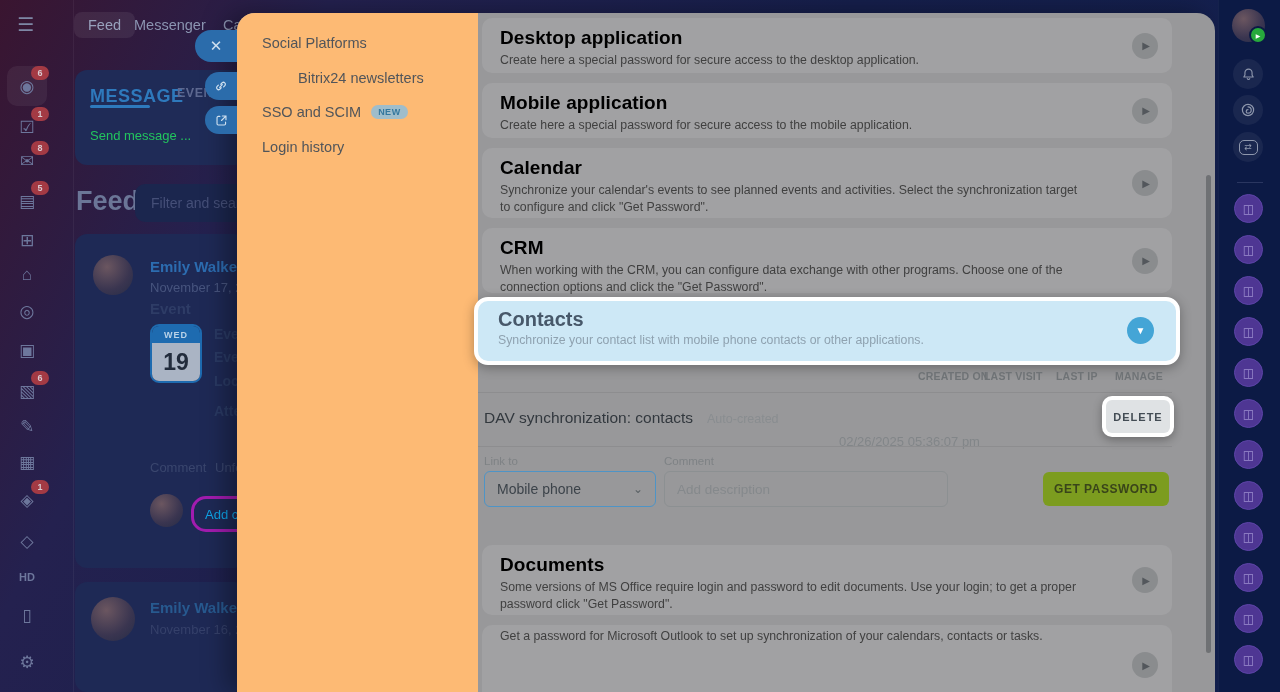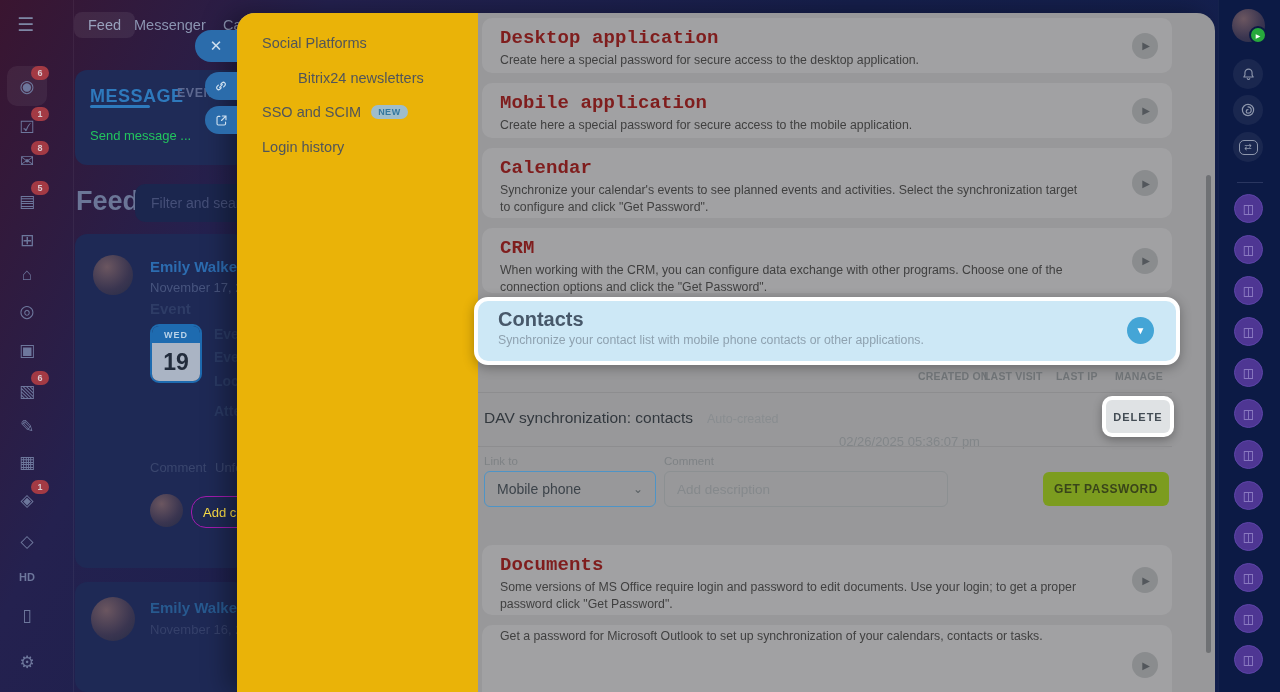--- a/index.html
+++ b/index.html
@@ -31,36 +31,36 @@
   #feed-search{left:135px;top:184px;width:112px;height:38px;background:#1b264e;border-radius:10px;
                display:flex;align-items:center;padding-left:16px;color:#454f78;font-size:14px;overflow:hidden;white-space:nowrap;}
   .avatar{border-radius:50%;background:radial-gradient(circle at 35% 30%,#6b5660,#3a3550 60%,#262c47);}
   .author{color:#2c6cb0;font-weight:bold;font-size:15px;}
   .postdate{color:#47547e;font-size:13px;}
   .cal-tile{width:48px;height:55px;border:2px solid #1e6bb0;border-radius:9px;overflow:hidden;}
   .cal-head{height:17px;background:#1e6bb0;color:#b9d2e8;font-size:9px;font-weight:bold;display:flex;align-items:center;justify-content:center;letter-spacing:1px;}
   .cal-body{height:38px;background:#aab4c4;color:#222c3c;font-size:23px;font-weight:bold;display:flex;align-items:center;justify-content:center;}
   .efield{color:#2a3a64;font-weight:bold;font-size:14px;white-space:nowrap;}
   .pfoot{color:#3a466e;font-size:13px;}
-  #cpill{border:1px solid #a21caf;border-radius:15px;height:30px;display:flex;align-items:center;padding-left:11px;color:#fde047;font-size:13px;}
+  #cpill{border:3px solid #a21caf;border-radius:15px;height:30px;display:flex;align-items:center;padding-left:11px;color:#0ea5e9;font-size:13px;}
 
   
   #slider{left:237px;top:13px;width:978px;height:679px;background:#98989a;border-radius:18px 18px 0 0;
           box-shadow:-10px 0 26px rgba(0,0,0,.35);}
-  #menu-col{left:0;top:0;width:241px;height:679px;background:#eab308;border-radius:18px 0 0 0;}
+  #menu-col{left:0;top:0;width:241px;height:679px;background:#fdba74;border-radius:18px 0 0 0;}
   .mitem{position:absolute;left:25px;color:#51555a;font-size:14.5px;white-space:nowrap;display:flex;align-items:center;}
   .newbadge{margin-left:10px;background:#9fbdcb;color:#35789f;font-size:9px;font-weight:bold;letter-spacing:.5px;
             padding:2px 7px;border-radius:9px;}
   .pill{position:absolute;background:#2b6cab;display:flex;align-items:center;justify-content:center;color:#cfe0ef;}
   #close-pill{left:-42px;top:17px;width:42px;height:32px;border-radius:16px 0 0 16px;font-size:15px;font-weight:bold;}
   #link-pill{left:-32px;top:59px;width:32px;height:28px;border-radius:14px 0 0 14px;}
   #ext-pill{left:-32px;top:93px;width:32px;height:28px;border-radius:14px 0 0 14px;}
 
   .acc{position:absolute;left:245px;width:690px;background:#a1a1a3;border-radius:10px;}
-  .acc h3{margin:0;padding:9px 0 0 18px;font-size:19px;color:#7f1d1d;letter-spacing:.1px;font-family:Liberation Mono, monospace;}
+  .acc h3{margin:0;padding:9px 0 0 18px;font-size:19px;color:#000000;letter-spacing:.1px;}
   .acc p{margin:3px 0 0 0;padding:0 90px 0 18px;font-size:12.3px;line-height:1.35;color:#404040;}
   .arrowbtn{position:absolute;right:14px;top:50%;margin-top:-13px;width:26px;height:26px;border-radius:50%;
             background:#8a8c8e;display:flex;align-items:center;justify-content:center;}
   .arrowbtn span{color:#53575c;font-size:10px;margin-left:2px;}
 
   
   #contacts-card{left:237px;top:284px;width:698px;height:60px;background:#cde8f6;border:4px solid #ffffff;
                  border-radius:14px;box-shadow:0 3px 12px rgba(0,0,0,.30);}
   #contacts-card h3{margin:0;padding:7px 0 0 20px;font-size:20px;color:#47586a;}
   #contacts-card p{margin:2px 0 0 0;padding-left:20px;font-size:12.3px;color:#8fa2b0;}

